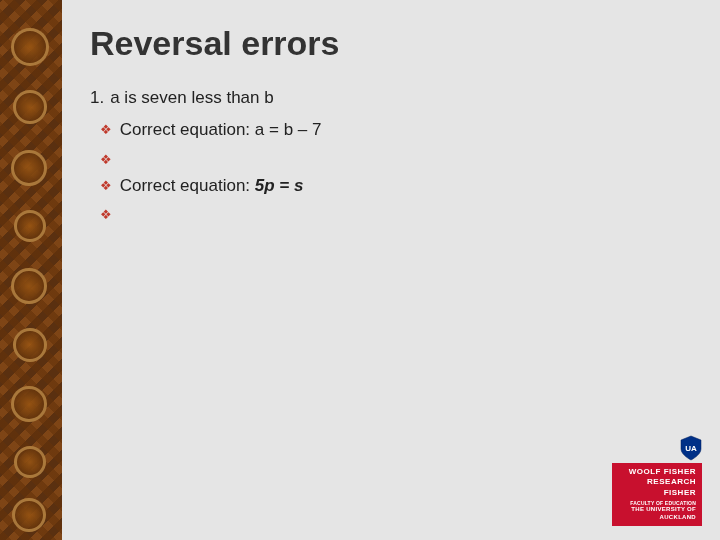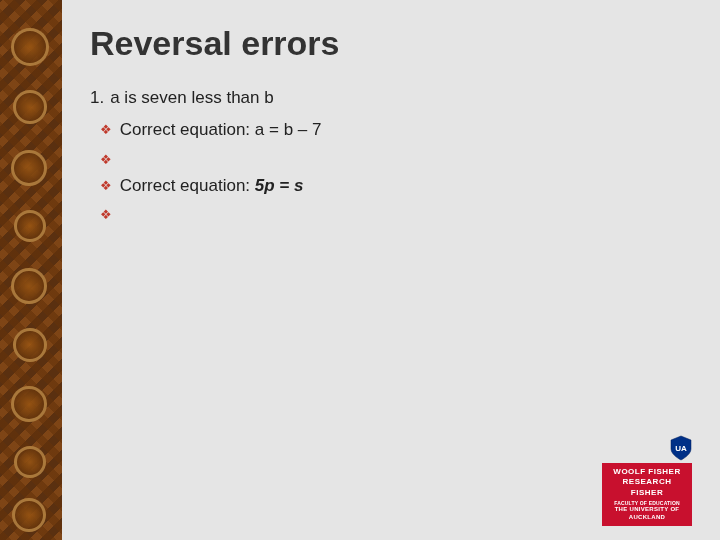--- a/index.html
+++ b/index.html
@@ -91,33 +91,33 @@
     .item-2 {
       margin-top: 22px;
       margin-bottom: 4px;
       font-style: italic;
       padding-left: 0;
     }
 
     .logo-area {
       position: absolute;
       bottom: 14px;
-      right: 28px;
+      right: 18px;
       display: flex;
       flex-direction: column;
       align-items: flex-end;
     }
 
     .logo-box {
       background: #c8102e;
       color: white;
       font-size: 7px;
       font-weight: bold;
       padding: 4px 6px;
-      text-align: center;
+      text-align: right;
       line-height: 1.3;
       width: 90px;
     }
 
     .logo-text-main {
       font-size: 8px;
       font-weight: bold;
       letter-spacing: 0.5px;
     }
 

